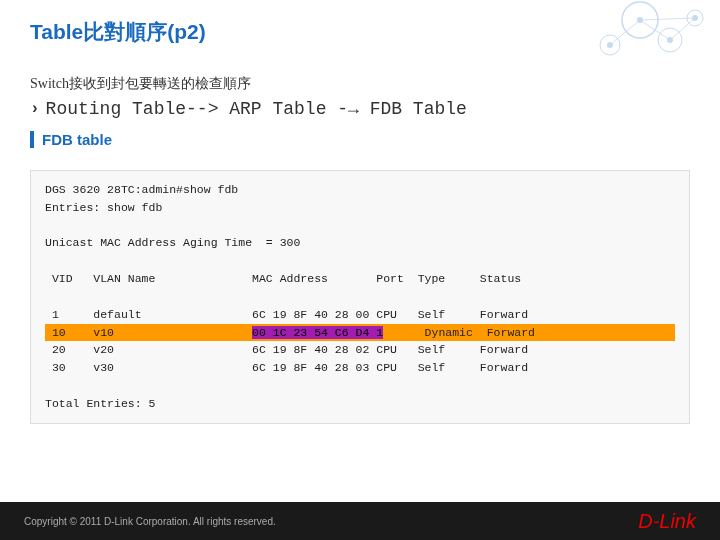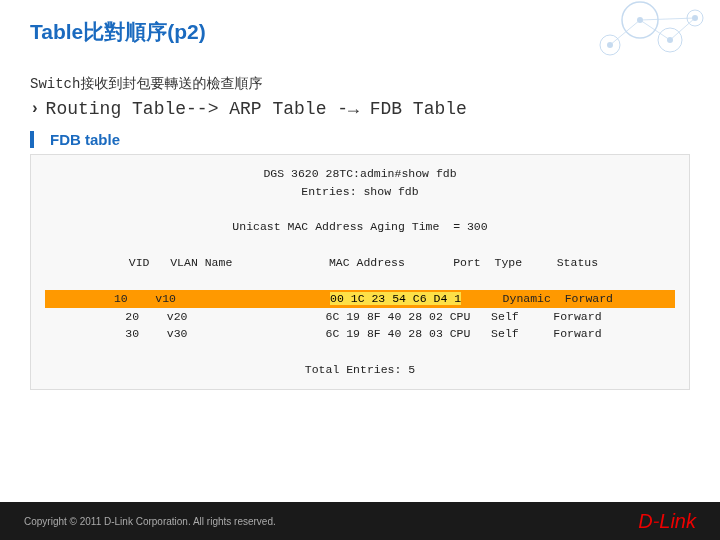--- a/index.html
+++ b/index.html
@@ -54,66 +54,64 @@
       position: absolute;
       top: 75px;
       left: 30px;
       right: 30px;
     }
 
     .subtitle {
       font-size: 14px;
       color: #333;
       margin-bottom: 6px;
-      font-family: Liberation Mono, monospace;
+      font-family: Liberation Serif, serif;
     }
 
     .routing-line {
       font-size: 14px;
       color: #333;
       margin-bottom: 12px;
       display: flex;
       align-items: center;
       gap: 4px;
       font-family: 'Courier New', monospace;
     }
 
     
     .fdb-label {
       color: #1a6abf;
       font-size: 15px;
       font-weight: bold;
-      margin-bottom: 6px;
-      padding-left: 16px;
+      margin-bottom: 22px;
+      padding-left: 8px;
       border-left: 4px solid #1a6abf;
     }
 
     
     .terminal {
       background: #f8f8f8;
       border: 1px solid #ddd;
       padding: 10px 14px;
       font-family: 'Courier New', Courier, monospace;
       font-size: 11.5px;
       color: #222;
       line-height: 1.55;
       position: relative;
     }
 
     .highlight-row {
-      background: #fde047;
+      background: #a21caf;
       color: #000;
       display: inline;
-      margin-left: 16px;
     }
 
     .terminal-line {
       white-space: pre;
       display: block;
-      text-align: center;
     }
 
     .terminal-line.highlighted {
       background: #ff9900;
     }
 
     
     .footer {
       position: absolute;
       bottom: 0;
@@ -181,20 +179,21 @@
     <div class="fdb-label">FDB table</div>
 
     <div class="terminal">
       <span class="terminal-line">DGS 3620 28TC:admin#show fdb</span>
       <span class="terminal-line">Entries: show fdb</span>
       <span class="terminal-line">&nbsp;</span>
       <span class="terminal-line">Unicast MAC Address Aging Time  = 300</span>
       <span class="terminal-line">&nbsp;</span>
       <span class="terminal-line"> VID   VLAN Name              MAC Address       Port  Type     Status</span>
       <span class="terminal-line">&nbsp;</span>
+      <span class="terminal-line"> 1     default                6C 19 8F 40 28 00 CPU   Self     Forward</span>
       <span class="terminal-line highlighted"> 10    v10                    <span class="highlight-row">00 1C 23 54 C6 D4 1</span>      Dynamic  Forward</span>
       <span class="terminal-line"> 20    v20                    6C 19 8F 40 28 02 CPU   Self     Forward</span>
       <span class="terminal-line"> 30    v30                    6C 19 8F 40 28 03 CPU   Self     Forward</span>
       <span class="terminal-line">&nbsp;</span>
       <span class="terminal-line">Total Entries: 5</span>
     </div>
 
   </div>
 
   <div class="footer">

